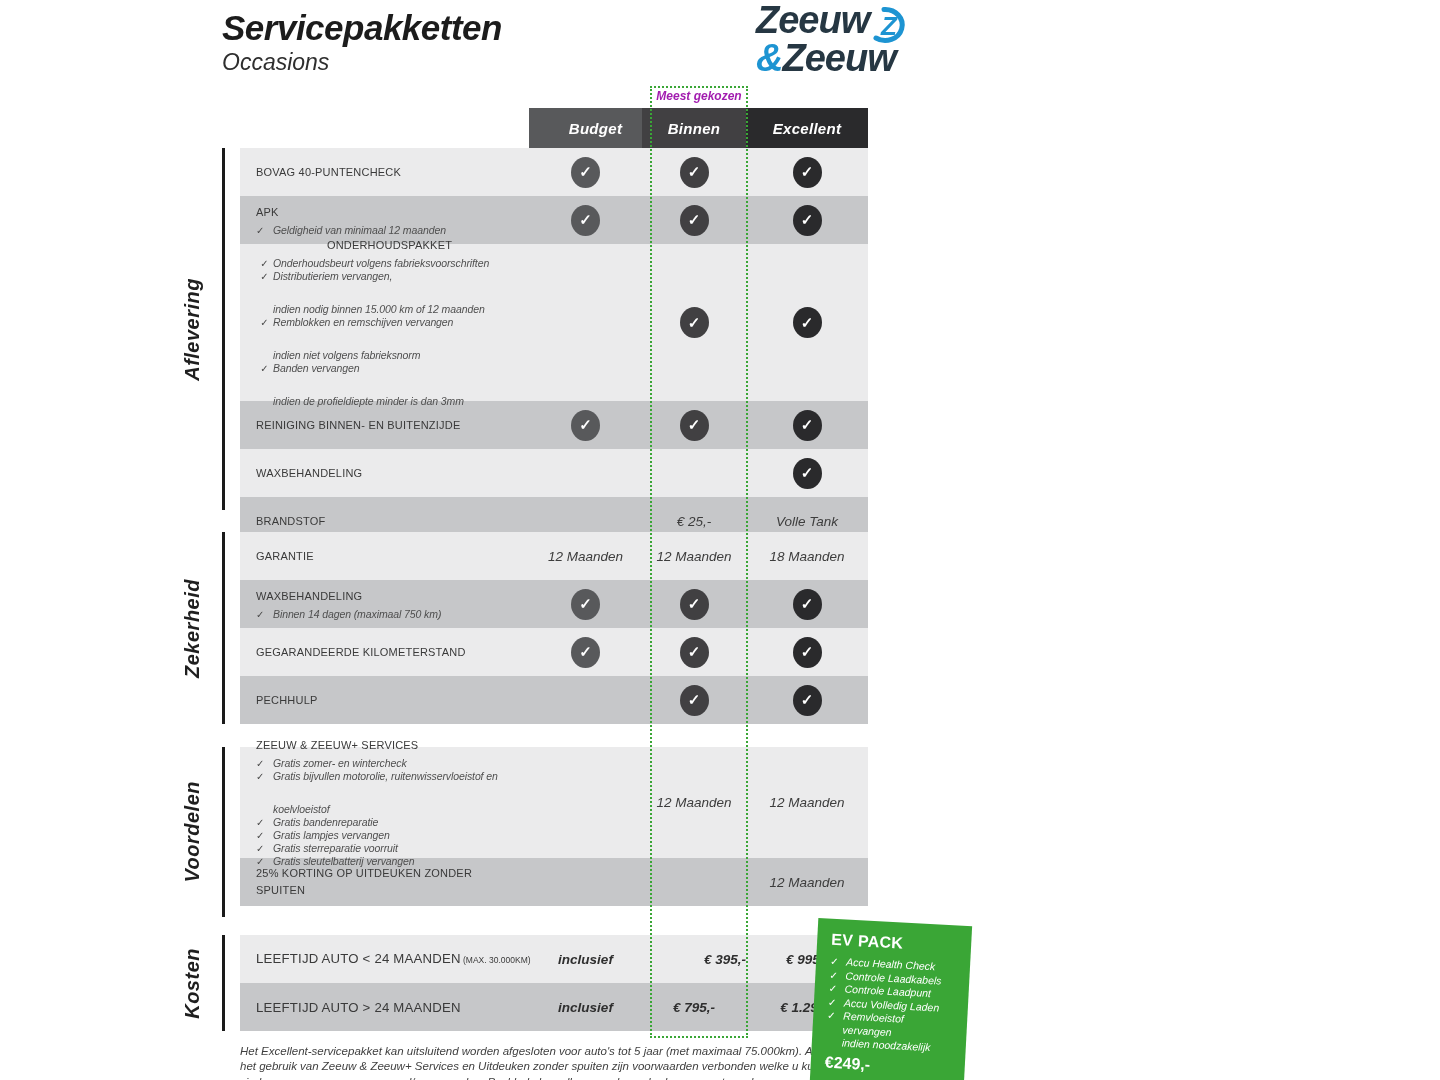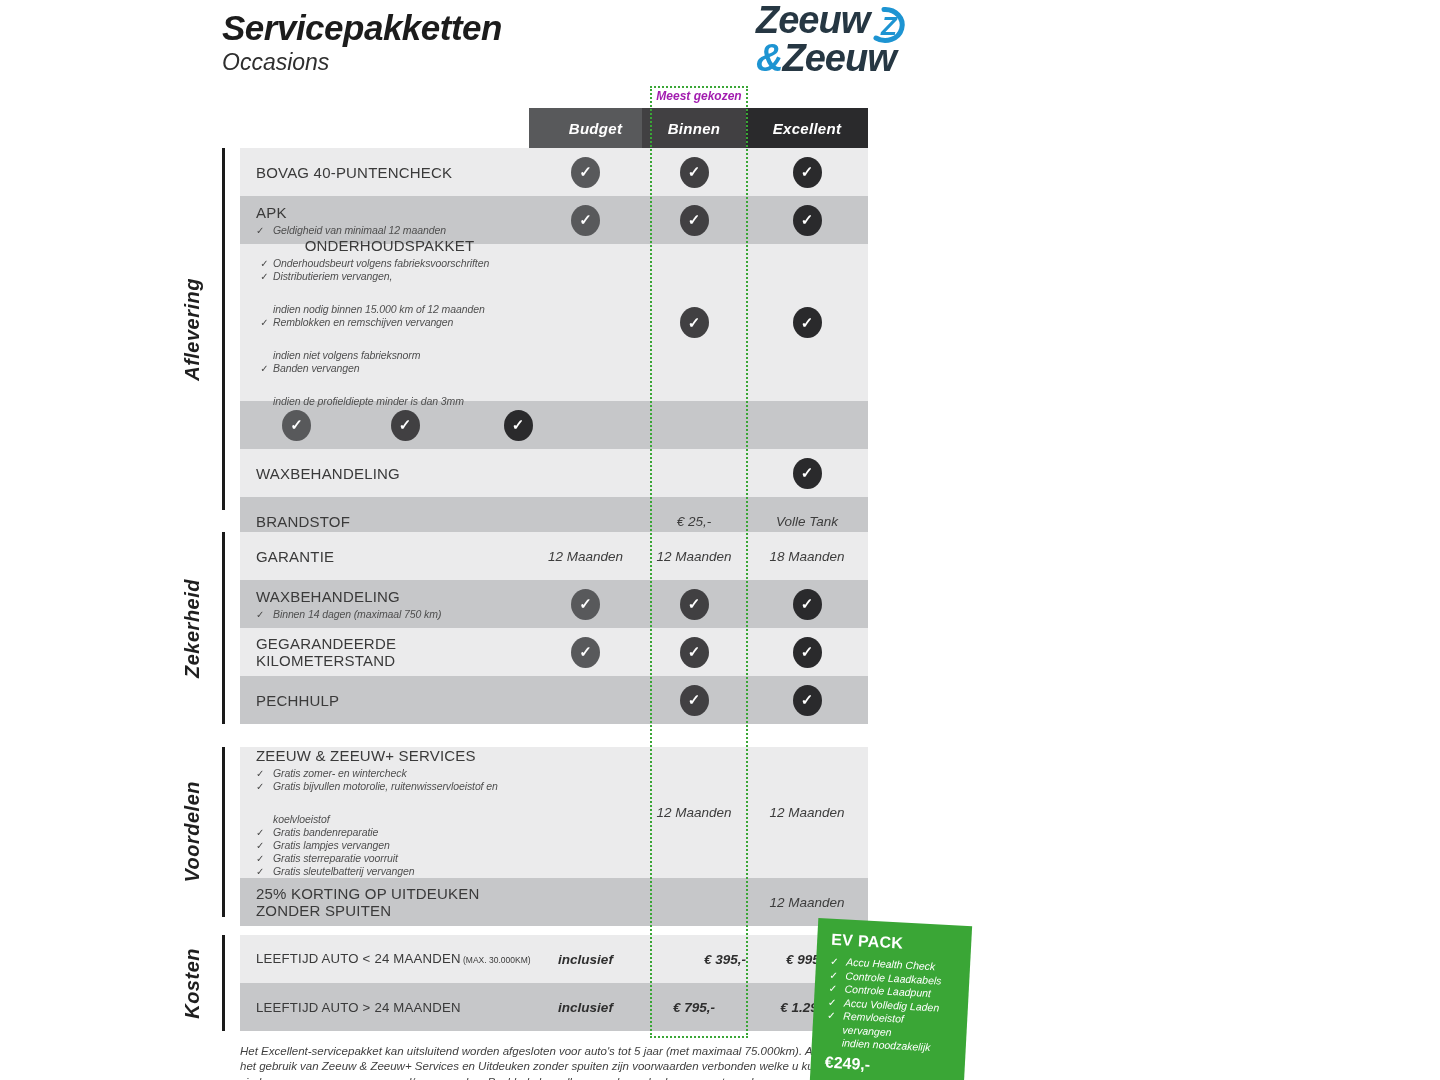--- a/index.html
+++ b/index.html
@@ -30,21 +30,21 @@
   .most-chosen-label { position:absolute; left:650px; top:89px; width:98px; text-align:center;
                        font-size:12px; font-weight:bold; font-style:italic; color:#a21caf; z-index:5; }
 
   
   #rows-layer { position:absolute; left:240px; top:0; width:628px; }
   .section { position:absolute; left:0; width:628px; }
   .row { display:flex; width:628px; height:48px; }
   .row-light { background:#ebebec; }
   .row-dark  { background:#c6c7c9; }
   .row-label { width:289px; padding-left:16px; padding-right:6px; display:flex; flex-direction:column; justify-content:center; }
-  .row-title { font-size:15px; color:#3a3a3a; letter-spacing:0.2px; line-height:17px; }
+  .row-title { font-size:11px; color:#3a3a3a; letter-spacing:0.2px; line-height:17px; }
   .row-compact .row-title { font-size:13.2px; white-space:nowrap; }
   .title-suffix { font-size:8.5px; letter-spacing:0;margin-top:7px; }
   .subs { margin-top:3px; }
   .sub { display:flex; font-size:10.5px; font-style:italic; color:#4f4f4f; line-height:13px; letter-spacing:-0.1px; }
   .sub-check { width:17px; flex:none; font-style:normal; font-size:10px; color:#4a4a4a; }
   .sub-cont { padding-left:17px;margin-top:20px; }
   .cell { display:flex; align-items:center; justify-content:center; flex:none; }
   .check-badge { width:29px; height:31px; border-radius:50%; display:flex; align-items:center; justify-content:center;
                  color:#fff; font-size:15px; font-weight:bold; }
   .c-budget    { background:#58595b; }
@@ -172,20 +172,23 @@
           </div>
           <div class="cell" style="width: 113px;"></div>
           <div class="cell" style="width: 104px;">
             <span class="check-badge c-premium">✓</span>
           </div>
           <div class="cell" style="width: 122px;">
             <span class="check-badge c-excellent">✓</span>
           </div>
         </div>
         <div class="row row-dark">
+          <div class="row-label">
+            <div class="row-title">REINIGING BINNEN- EN BUITENZIJDE</div>
+          </div>
           <div class="cell" style="width: 113px;">
             <span class="check-badge c-budget">✓</span>
           </div>
           <div class="cell" style="width: 104px;">
             <span class="check-badge c-premium">✓</span>
           </div>
           <div class="cell" style="width: 122px;">
             <span class="check-badge c-excellent">✓</span>
           </div>
         </div>
@@ -268,21 +271,21 @@
           <div class="cell" style="width: 113px;"></div>
           <div class="cell" style="width: 104px;">
             <span class="check-badge c-premium">✓</span>
           </div>
           <div class="cell" style="width: 122px;">
             <span class="check-badge c-excellent">✓</span>
           </div>
         </div>
       </div>
       <div class="section" style="top: 747px;">
-        <div class="row row-light" style="height: 131px;">
+        <div class="row row-light" style="height: 111px;">
           <div class="row-label">
             <div class="row-title">ZEEUW &amp; ZEEUW+ SERVICES</div>
             <div class="subs">
               <div class="sub">
                 <span class="sub-check">✓</span>
                 <span>Gratis zomer- en wintercheck</span>
               </div>
               <div class="sub">
                 <span class="sub-check">✓</span>
                 <span>Gratis bijvullen motorolie, ruitenwisservloeistof en</span>

